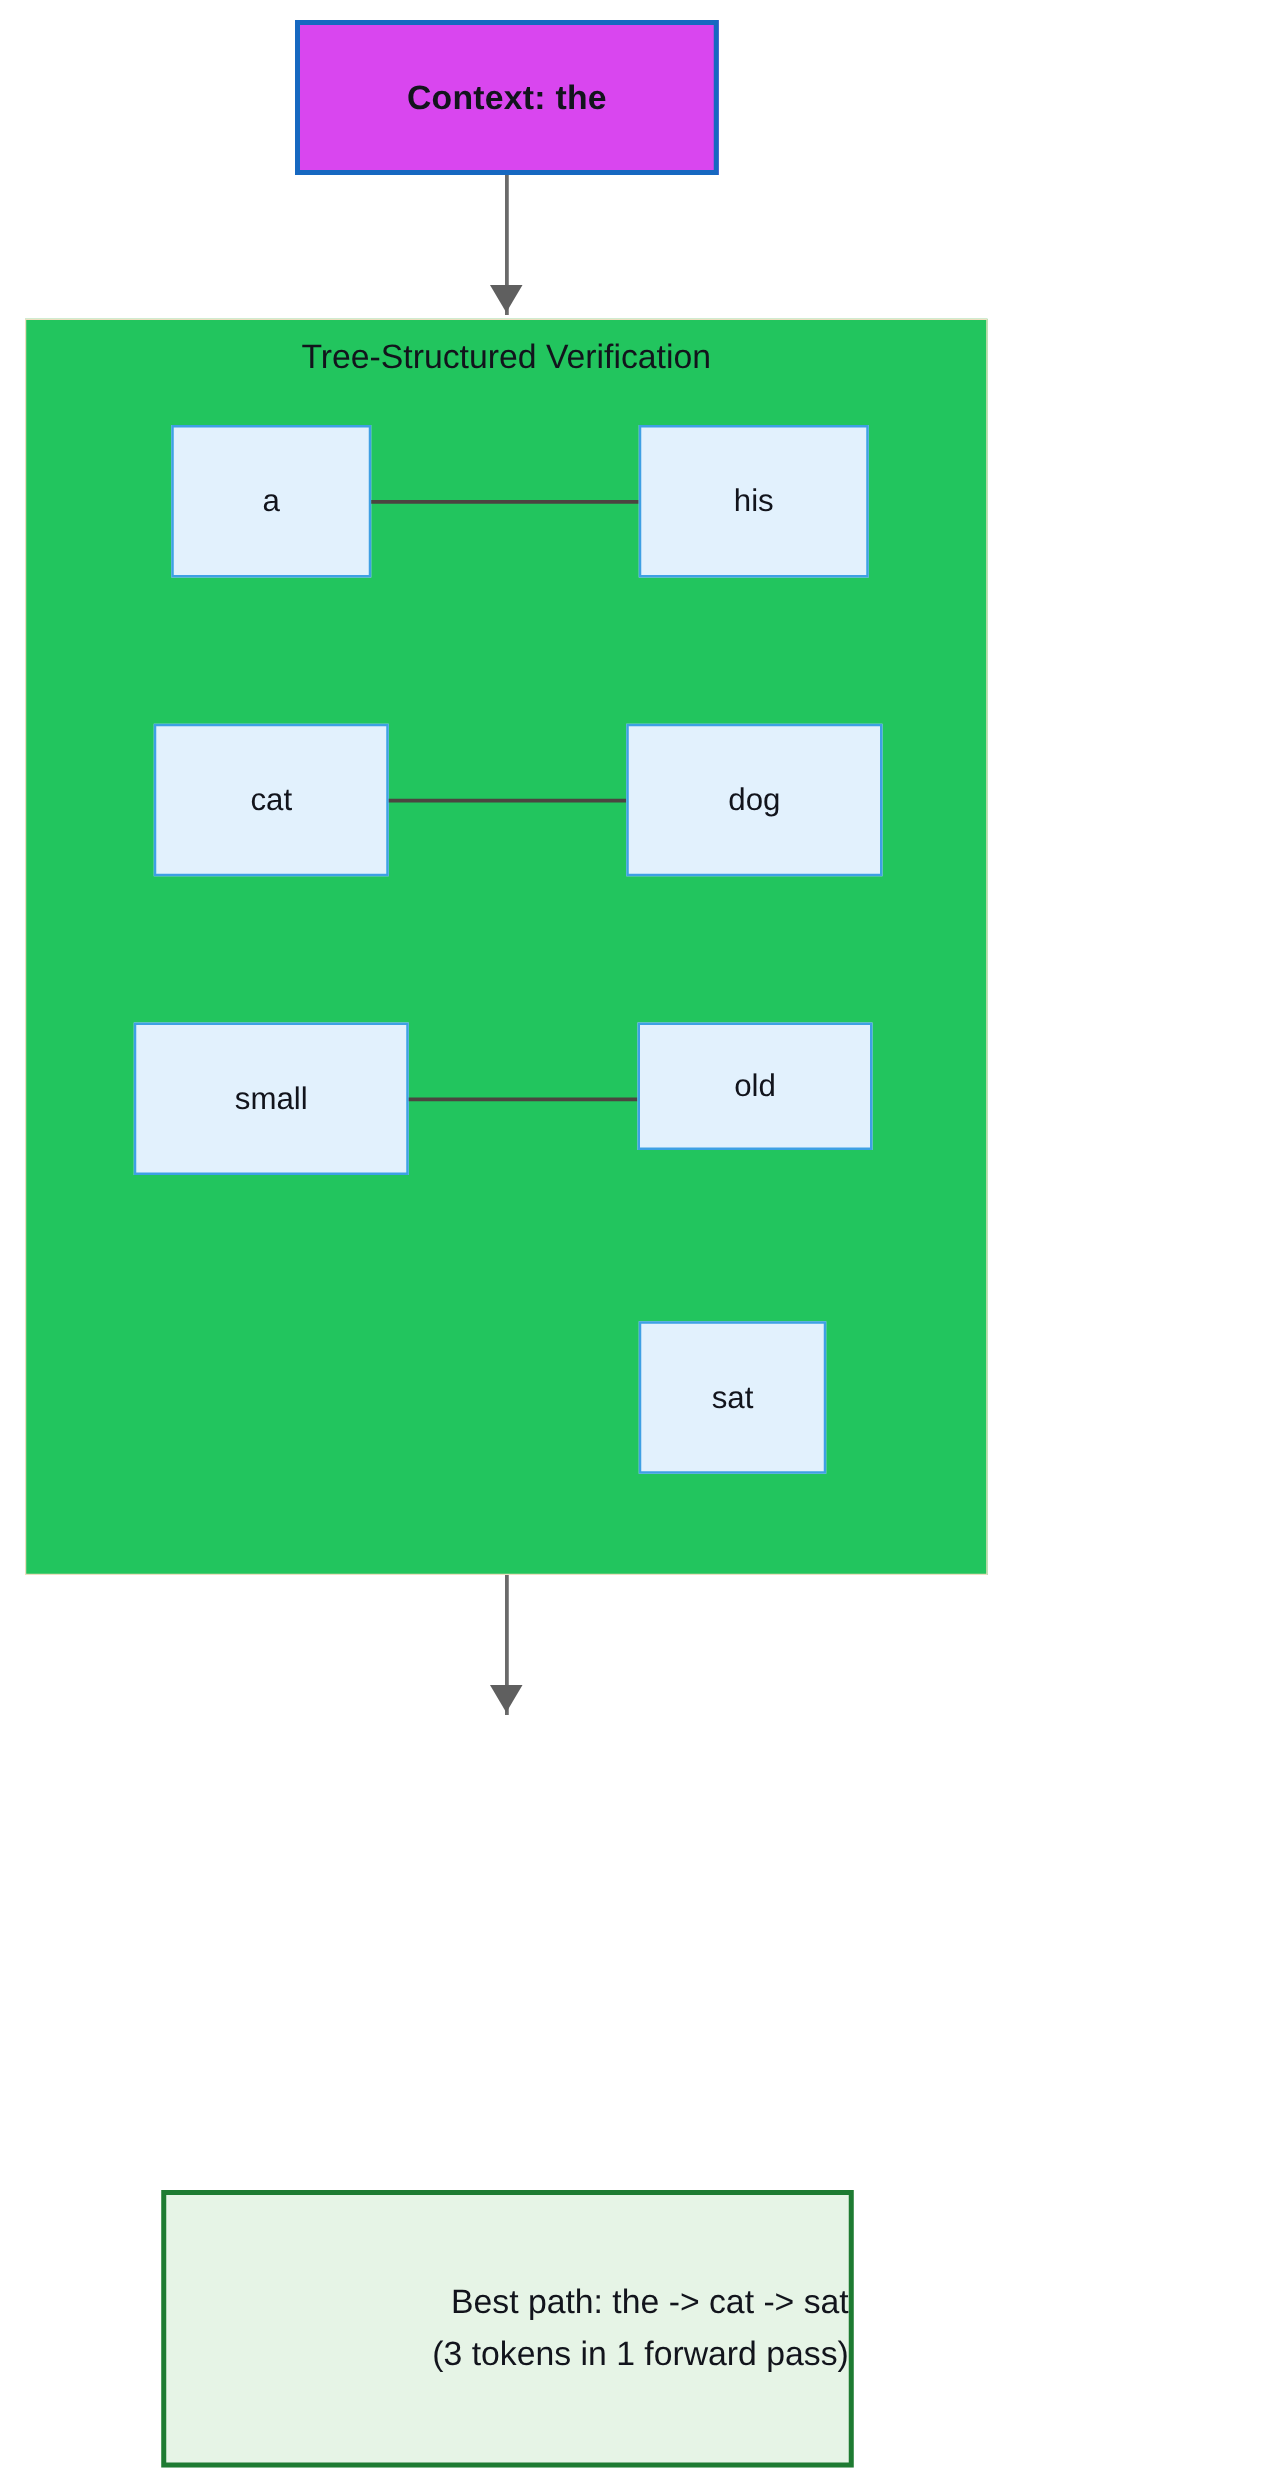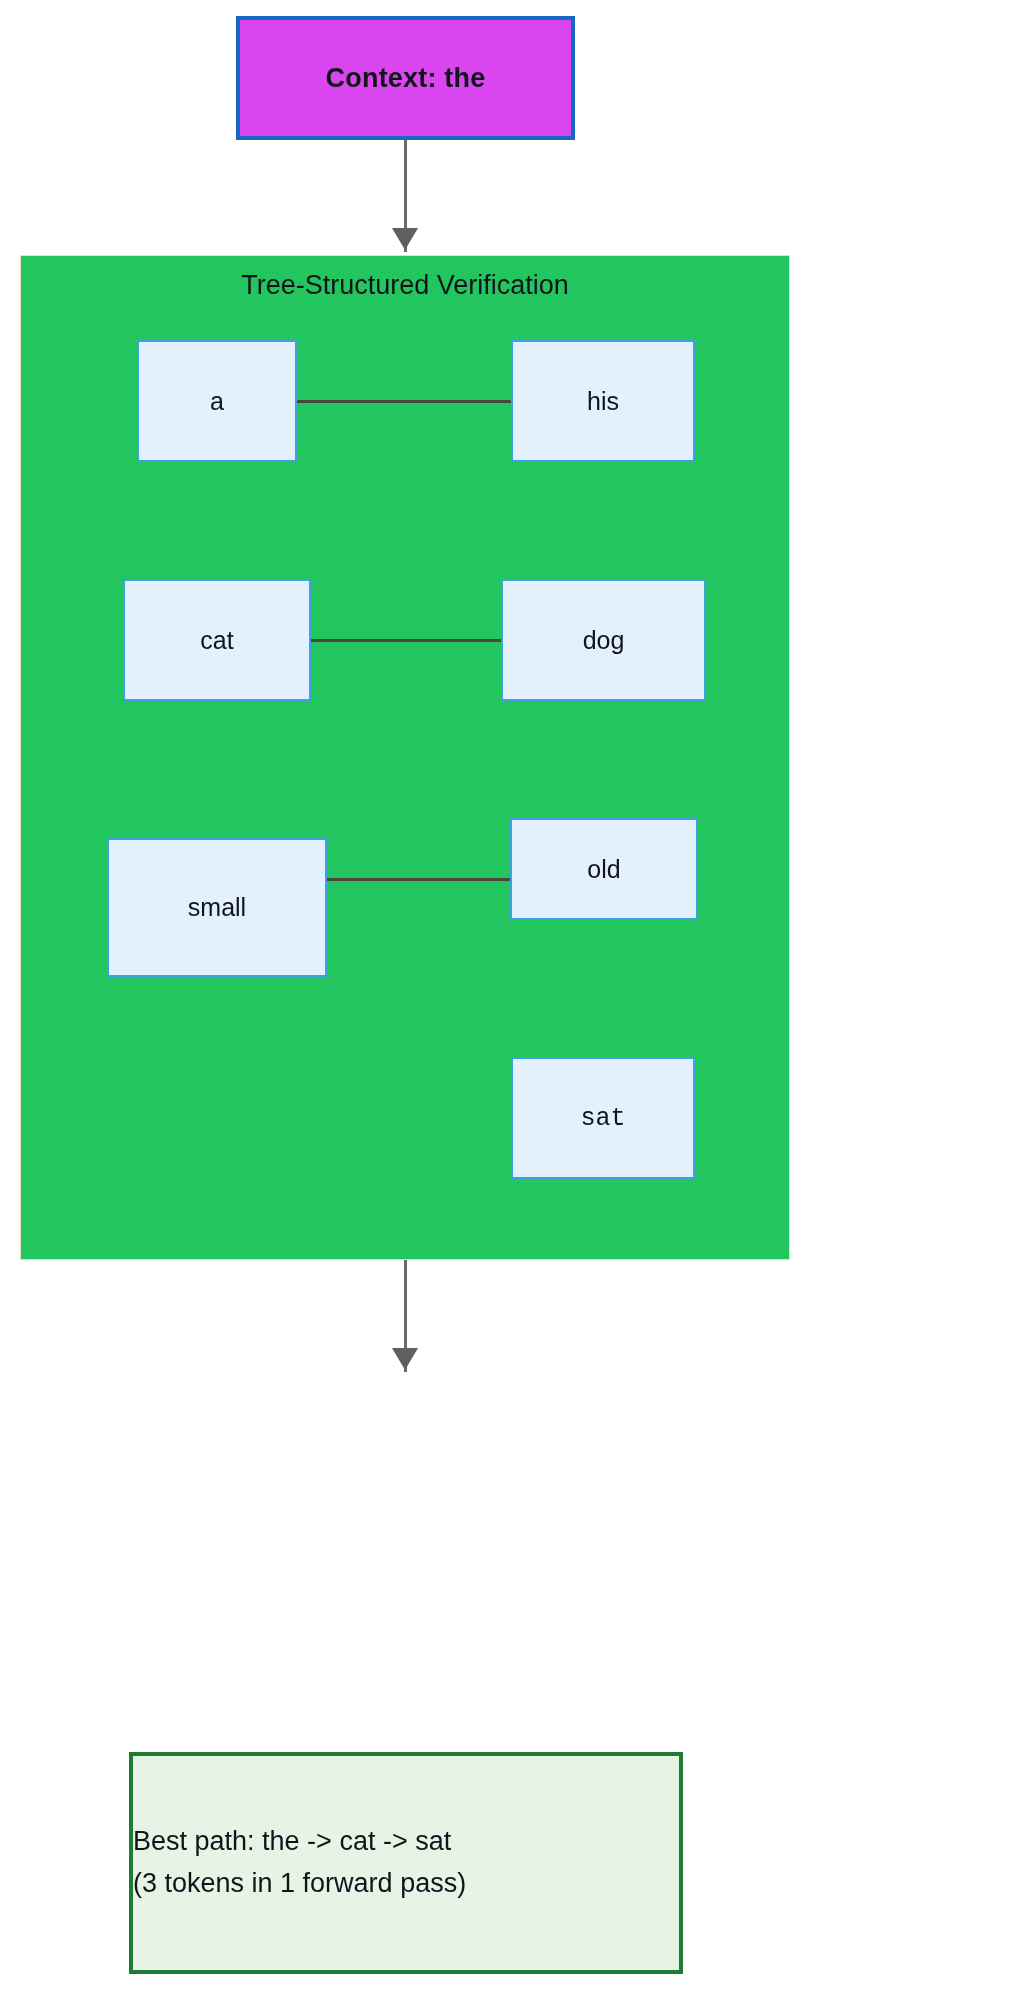--- a/index.html
+++ b/index.html
@@ -100,21 +100,21 @@
     position: absolute;
     left: 129px;
     top: 1752px;
     width: 554px;
     height: 222px;
     box-sizing: border-box;
     background: #e6f4e6;
     border: 4px solid #1e7b32;
     display: flex;
     flex-direction: column;
-    align-items: flex-start;
+    align-items: flex-end;
     justify-content: center;
     color: #12141c;
     font-size: 27px;
     line-height: 1.55;
   }
   .result-line { display: block; }
 </style>
 </head>
 <body>
 
@@ -140,29 +140,29 @@
     </div>
 
     <div class="node" style="left:102px; top:323px; width:188px; height:122px;">
       <span>cat</span>
     </div>
     <div class="sib-link" style="left:290px; top:383px; width:190px;"></div>
     <div class="node" style="left:480px; top:323px; width:205px; height:122px;text-align:right;">
       <span>dog</span>
     </div>
 
-    <div class="node" style="left:86px; top:582px; width:220px; height:139px;">
+    <div class="node" style="left:86px; top:562px; width:220px; height:122px;">
       <span>small</span>
     </div>
     <div class="sib-link" style="left:306px; top:622px; width:183px;"></div>
     <div class="node" style="left:489px; top:562px; width:188px; height:102px;">
       <span>old</span>
     </div>
 
-    <div class="node" style="left:490px; top:801px; width:184px; height:122px;font-family:Liberation Mono, monospace;">
+    <div class="node" style="left:490px; top:801px; width:150px; height:122px;">
       <span>sat</span>
     </div>
   </div>
 
   <div class="arrow-line" style="left:404px; top:1260px; height:112px;"></div>
   <div class="arrow-head" style="left:392px; top:1348px;"></div>
 
   <div class="result-node">
     <span class="result-line">Best path: the -&gt; cat -&gt; sat</span>
     <span class="result-line">(3 tokens in 1 forward pass)</span>

